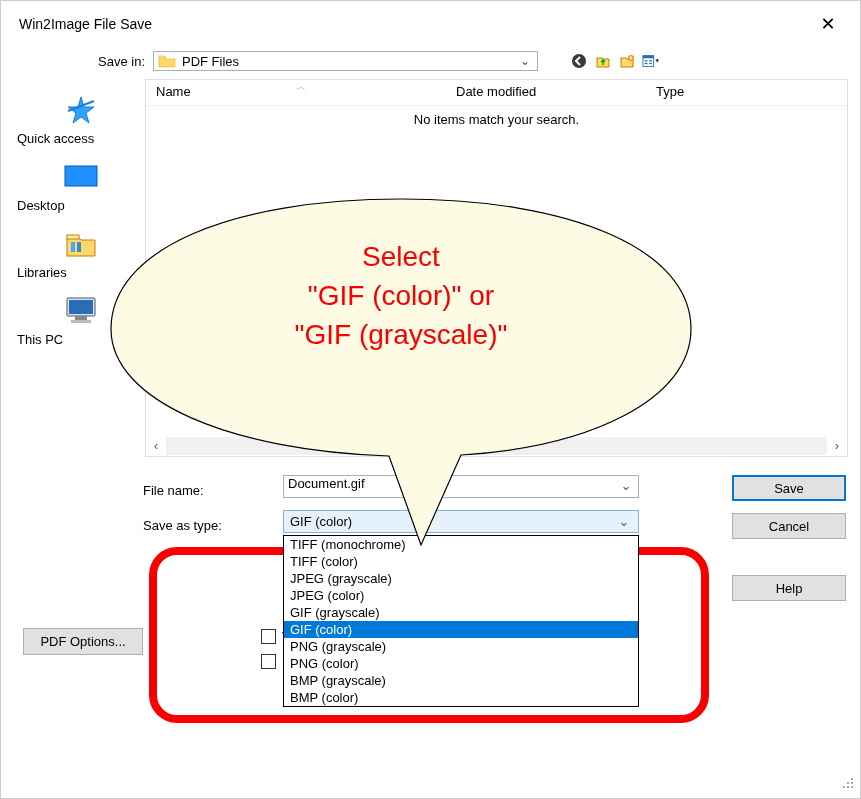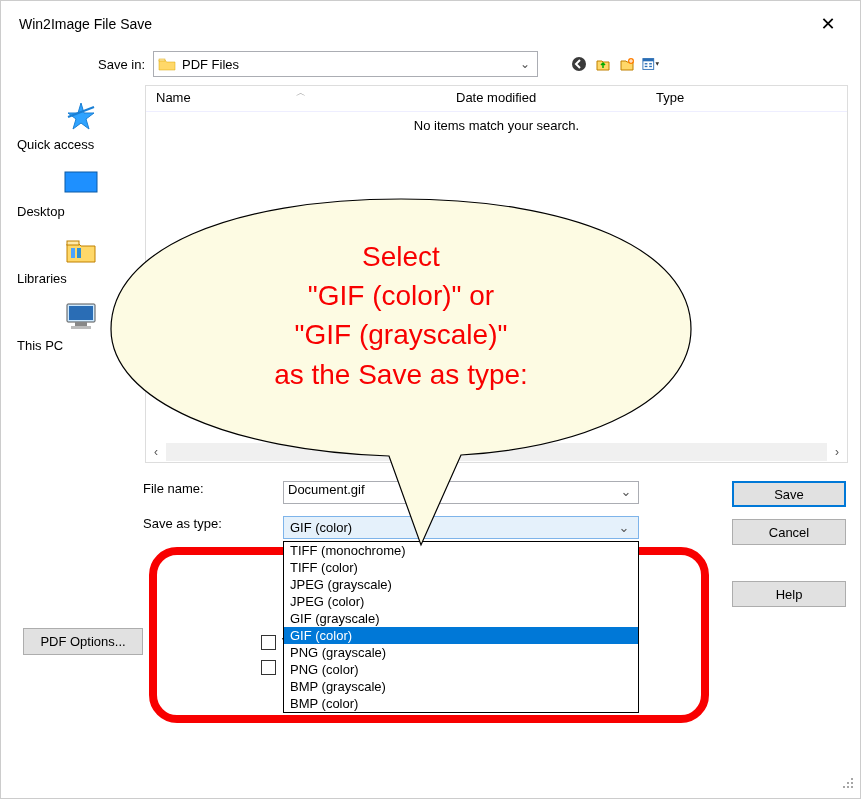--- a/index.html
+++ b/index.html
@@ -2,21 +2,21 @@
 <html><head>
 <meta charset="utf-8">
 <style>
   * { box-sizing: border-box; margin: 0; padding: 0; }
   body { font-family: "Segoe UI", Tahoma, sans-serif; font-size: 12px; background: #fff; width: 861px; height: 799px; position: relative; overflow: hidden; border: 1px solid #ccc; }
   .titlebar { display: flex; align-items: center; justify-content: space-between; padding: 8px 12px 2px 18px; height: 40px; }
   .title { font-size: 14px; }
   .close-btn { background: none; border: none; font-size: 18px; width: 40px; height: 28px; cursor: pointer; font-family: inherit; }
   .savein-row { display: flex; align-items: center; padding: 10px 0 6px 0; }
   .savein-label { width: 152px; text-align: right; padding-right: 8px; font-size: 13px; }
-  .savein-combo { width: 385px; height: 26px; border: 1px solid #abadb3; display: flex; align-items: center; padding: 0 4px; background: #fff; position: relative; }
+  .savein-combo { width: 385px; height: 20px; border: 1px solid #abadb3; display: flex; align-items: center; padding: 0 4px; background: #fff; position: relative; }
   .folder-icon { width: 18px; height: 14px; margin-right: 6px; display: inline-flex; }
   .savein-text { flex: 1; font-size: 13px; }
   .dd-arrow { width: 16px; text-align: center; color: #555; }
   .toolbar-icons { display: flex; gap: 6px; margin-left: 32px; align-items: center; }
   .tb-icon { width: 18px; height: 18px; display: inline-flex; align-items: center; justify-content: center; }
   .body-row { display: flex; padding: 2px 12px 0 16px; height: 380px; }
   .places { width: 128px; display: flex; flex-direction: column; align-items: center; padding-top: 12px; gap: 0; }
   .place { width: 100%; margin-bottom: 12px; cursor: pointer; font-size: 13px; }
   .place-icon { height: 38px; display: flex; align-items: center; justify-content: center; margin-bottom: 2px; }
   .listing { flex: 1; border: 1px solid #ddd; background: #fff; position: relative; }
@@ -25,21 +25,21 @@
   .col-date { flex: 0 0 200px; }
   .col-type { flex: 1; }
   .sort-arrow { position: absolute; left: 140px; top: -4px; color: #888; font-size: 10px; }
   .empty-msg { text-align: center; margin-top: 6px; font-size: 13px; color: #000; }
   .hscroll { position: absolute; bottom: 0; left: 0; right: 0; height: 20px; display: flex; align-items: center; }
   .hs-btn { width: 20px; height: 20px; display: flex; align-items: center; justify-content: center; background: #fff; color: #555; }
   .hs-track { flex: 1; height: 18px; background: #f0f0f0; }
   .lower { display: flex; padding: 18px 14px 0 14px; }
   .places-spacer { width: 128px; }
   .fields { flex: 1; position: relative; }
-  .field-row { display: flex; align-items: flex-start; margin-bottom: 12px; }
+  .field-row { display: flex; align-items: flex-end; margin-bottom: 12px; }
   .field-label { width: 140px; font-size: 13px; }
   .text-input { width: 356px; height: 23px; border: 1px solid #abadb3; padding: 0 4px; font-size: 13px; background: #fff; position: relative; }
   .text-input .dd-arrow { position: absolute; right: 4px; top: 2px; }
   .combo-input { width: 356px; height: 23px; border: 1px solid #7eb4ea; background: #e5f1fb; padding: 0 6px; font-size: 13px; display: flex; align-items: center; position: relative; }
   .combo-input .dd-arrow { position: absolute; right: 6px; top: 3px; }
   .dropdown-list { position: absolute; left: 140px; top: 60px; width: 356px; border: 1px solid #000; background: #fff; font-size: 13px; z-index: 50; }
   .dd-item { padding: 1px 6px; cursor: pointer; }
   .dd-item.selected { background: #0078d7; color: #fff; }
   .checkbox-row { display: flex; align-items: center; margin-left: 118px; margin-top: 40px; font-size: 13px; }
   .cb { width: 15px; height: 15px; border: 1px solid #333; margin-right: 6px; }
@@ -241,15 +241,14 @@
              C600 210 500 258 370 266
              L330 356
              L298 267
              C140 262 20 212 20 140
              C20 60 140 10 310 10 Z" fill="#fdfbe3" stroke="#000" stroke-width="1.2"></path>
   </svg>
   <div class="callout-text">
     <div>Select</div>
     <div>"GIF (color)" or</div>
     <div>"GIF (grayscale)"</div>
-    <div>as the Save as type:</div>
   </div>
 </div>
 
 </body></html>

